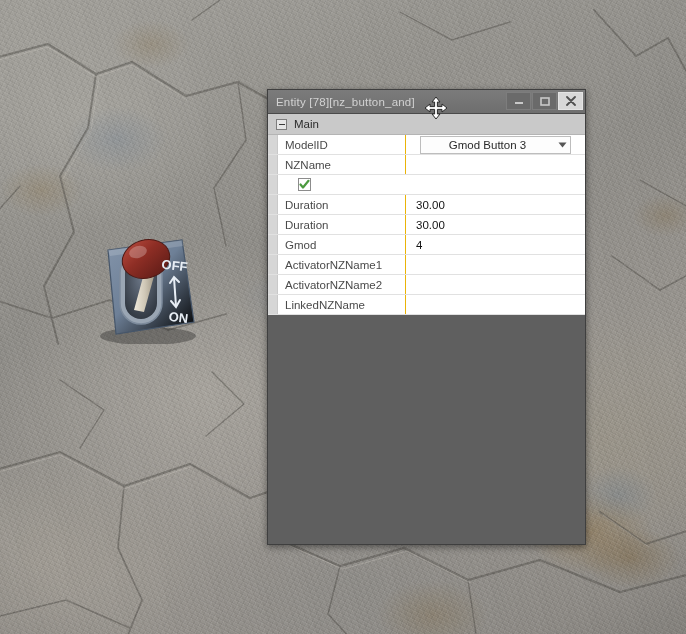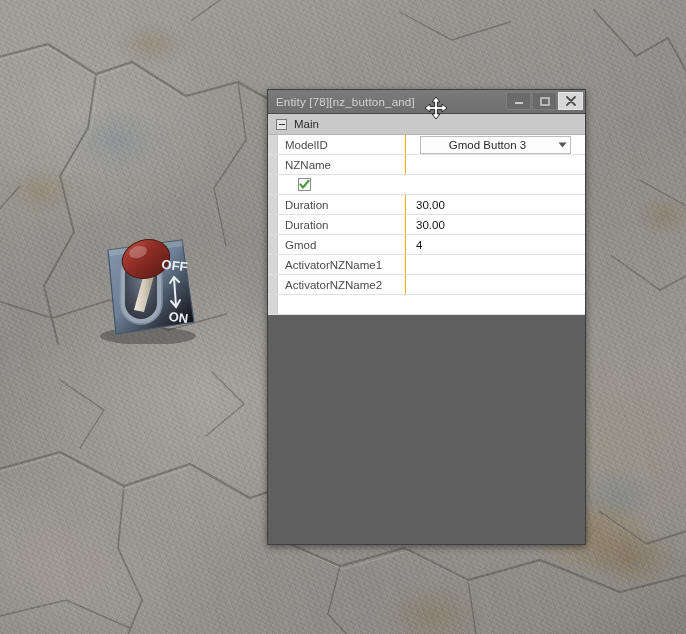--- a/index.html
+++ b/index.html
@@ -441,20 +441,21 @@
             <div class="prop-name">ActivatorNZName1</div>
             <div class="prop-value"></div>
           </div>
           <div class="prop-row">
             <div class="row-gutter"></div>
             <div class="prop-name">ActivatorNZName2</div>
             <div class="prop-value"></div>
           </div>
           <div class="prop-row">
             <div class="row-gutter"></div>
+            <div class="prop-name">LinkedNZName</div>
             <div class="prop-value"></div>
           </div>
         </div>
     </div>
   </div>
 
   <svg id="move-cursor" viewBox="0 0 24 24">
     <g fill="#ffffff" stroke="#2a2a2a" stroke-width="1" stroke-linejoin="round">
       <path d="M12 1 L16 6 L13.4 6 L13.4 10.6 L18 10.6 L18 8 L23 12 L18 16 L18 13.4 L13.4 13.4 L13.4 18 L16 18 L12 23 L8 18 L10.6 18 L10.6 13.4 L6 13.4 L6 16 L1 12 L6 8 L6 10.6 L10.6 10.6 L10.6 6 L8 6 Z"></path>
     </g>

